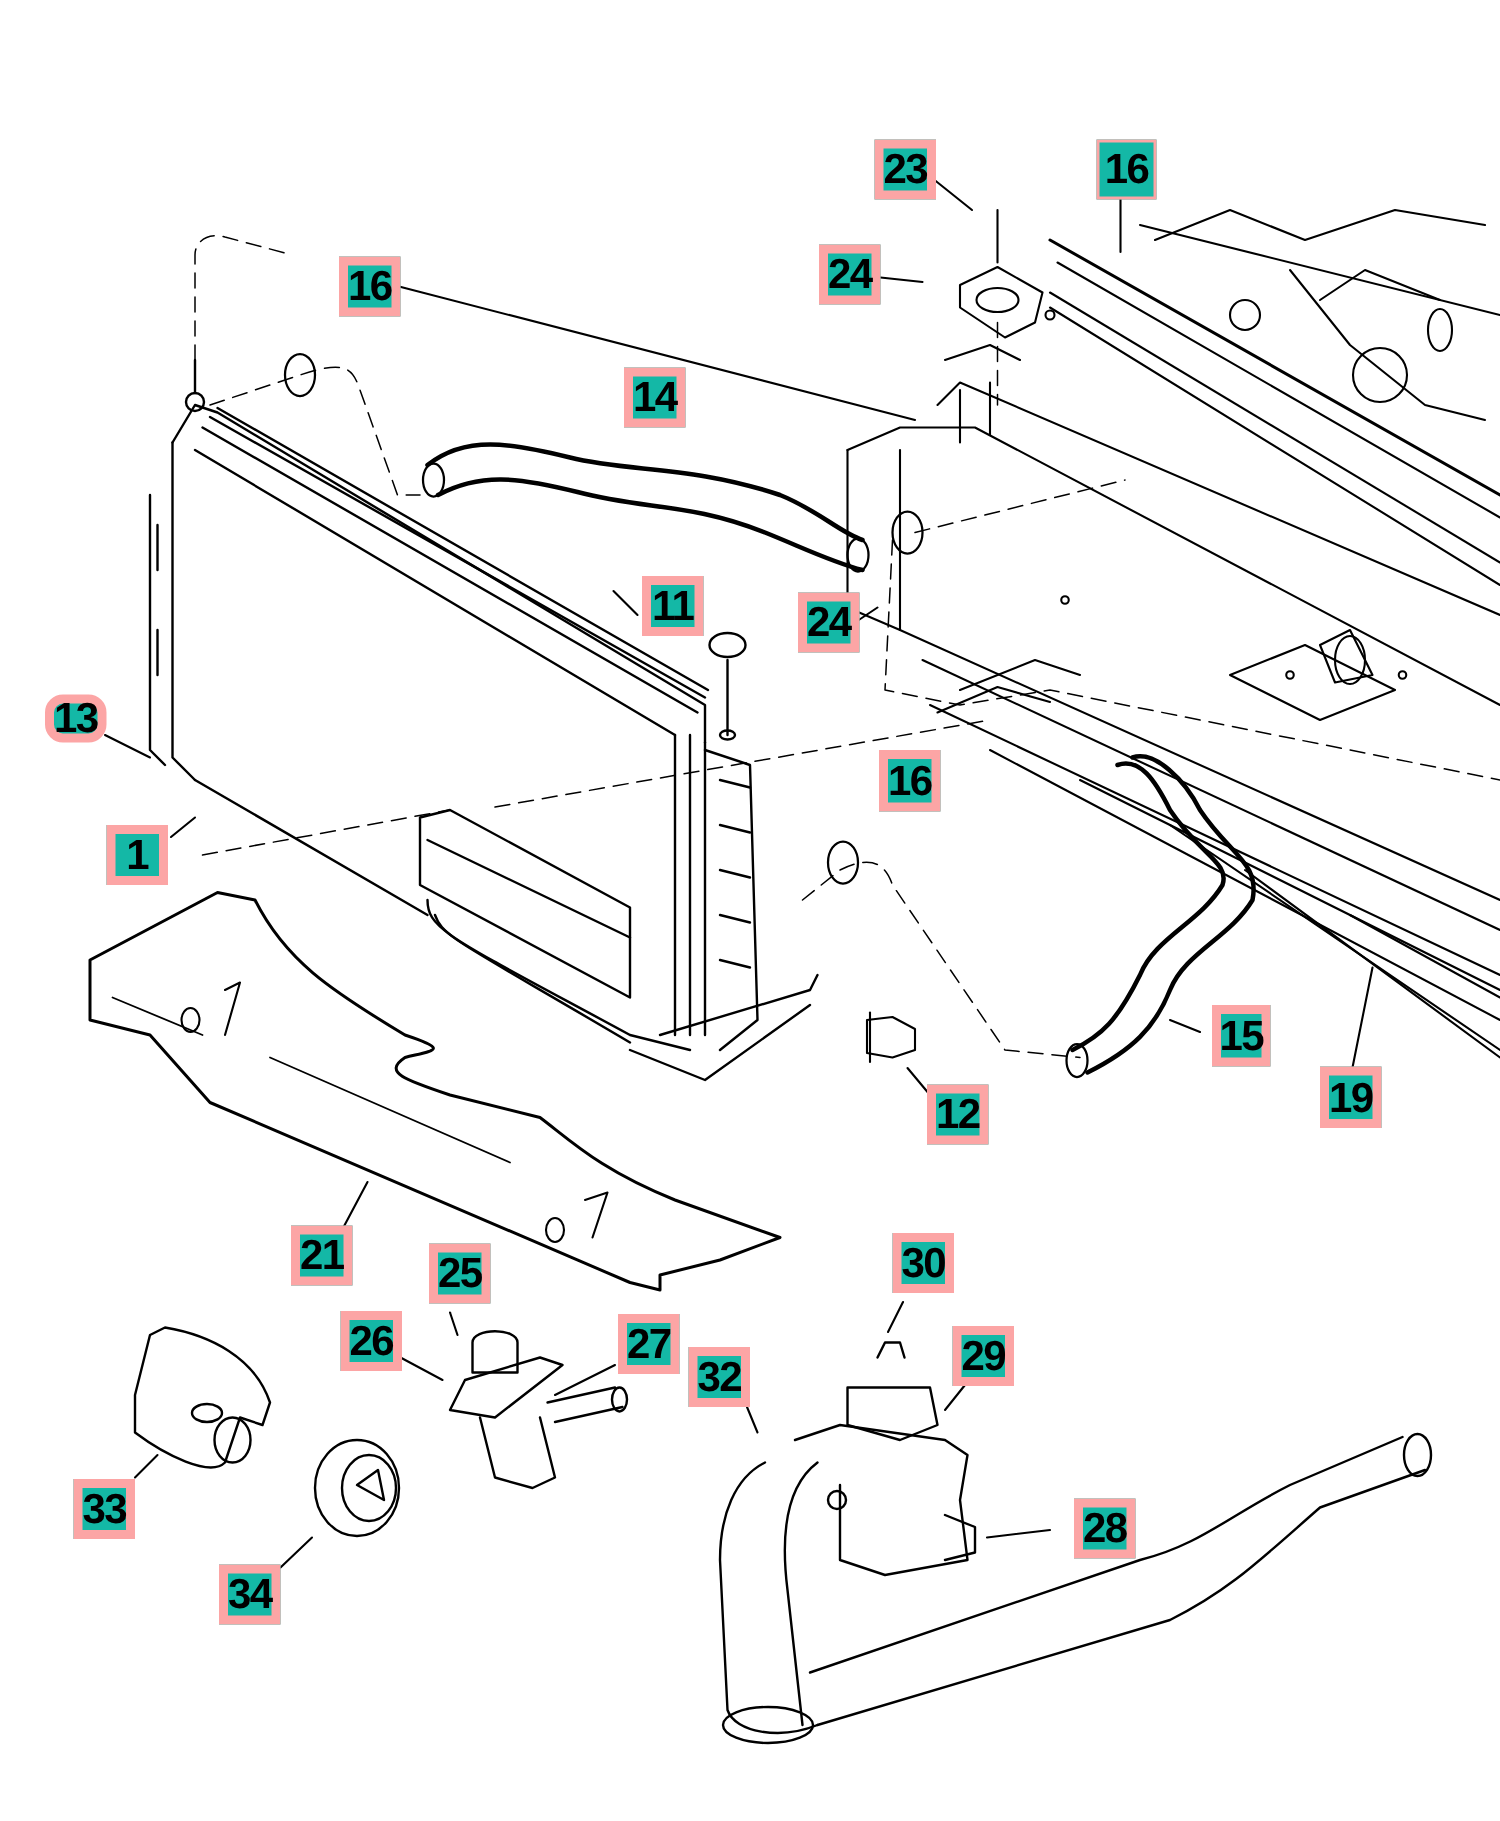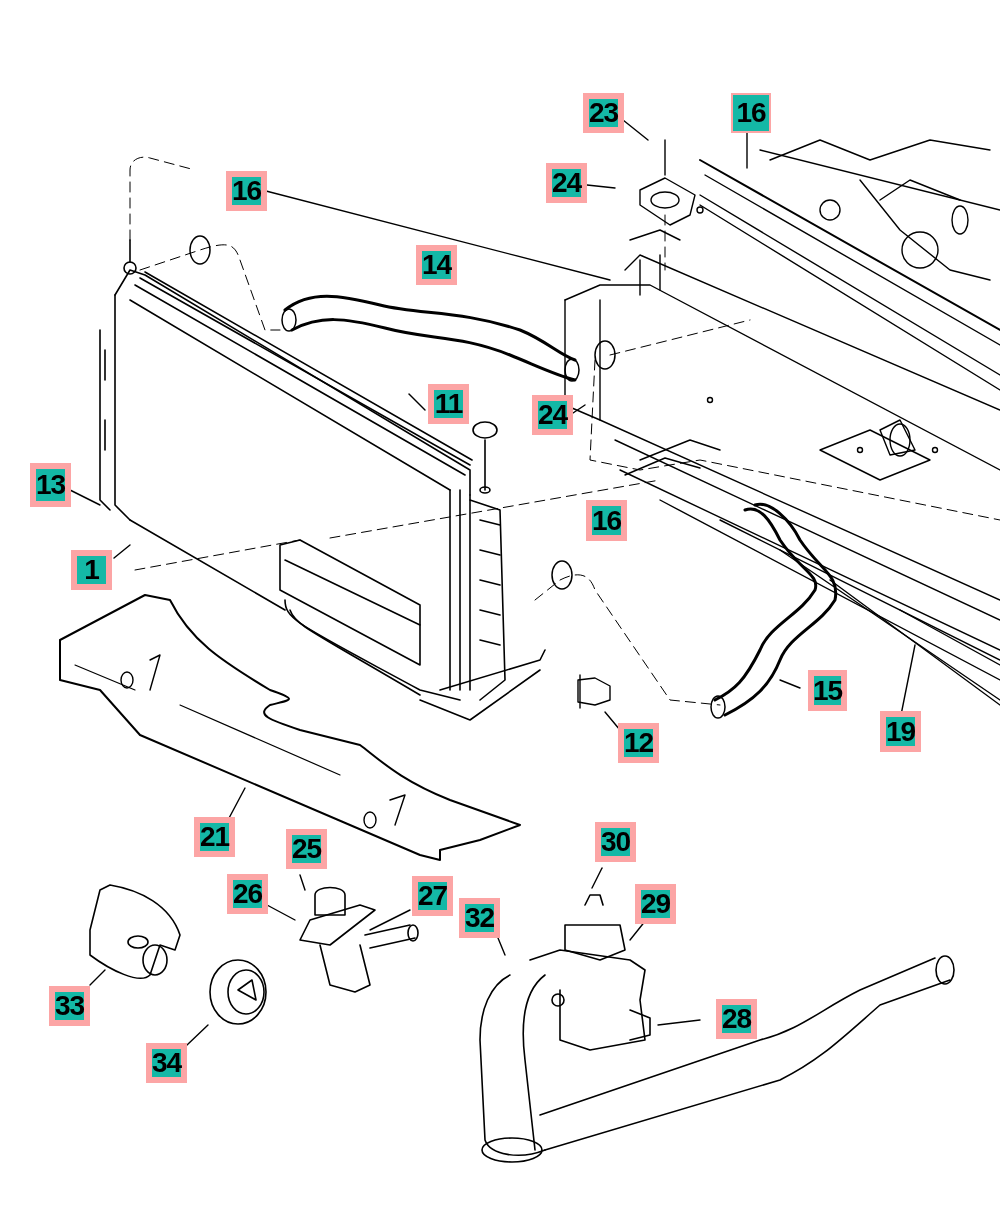--- a/index.html
+++ b/index.html
@@ -196,21 +196,21 @@
     </g>
   </svg>
 
   <div class="callout" style="left:226px;top:171px;width:41px;height:40px;">16</div>
   <div class="callout" style="left:583px;top:93px;width:41px;height:40px;">23</div>
   <div class="callout" style="left:546px;top:163px;width:41px;height:40px;">24</div>
   <div class="callout thin" style="left:731px;top:93px;width:40px;height:40px;">16</div>
   <div class="callout" style="left:416px;top:245px;width:41px;height:40px;">14</div>
   <div class="callout" style="left:428px;top:356px;width:41px;height:40px;margin-top:28px;">11</div>
   <div class="callout" style="left:532px;top:395px;width:41px;height:40px;">24</div>
-  <div class="callout" style="left:30px;top:463px;width:41px;height:44px;">13</div>
+  <div class="callout" style="left:30px;top:463px;width:41px;height:32px;border-radius:12px;">13</div>
   <div class="callout" style="left:586px;top:500px;width:41px;height:41px;">16</div>
   <div class="callout" style="left:71px;top:550px;width:41px;height:40px;">1</div>
   <div class="callout" style="left:808px;top:670px;width:39px;height:41px;">15</div>
   <div class="callout" style="left:880px;top:711px;width:41px;height:41px;">19</div>
   <div class="callout" style="left:618px;top:723px;width:41px;height:40px;">12</div>
   <div class="callout" style="left:194px;top:817px;width:41px;height:40px;">21</div>
   <div class="callout" style="left:286px;top:829px;width:41px;height:40px;text-align:right;">25</div>
   <div class="callout" style="left:227px;top:874px;width:41px;height:40px;">26</div>
   <div class="callout" style="left:412px;top:876px;width:41px;height:40px;">27</div>
   <div class="callout" style="left:595px;top:822px;width:41px;height:40px;">30</div>

